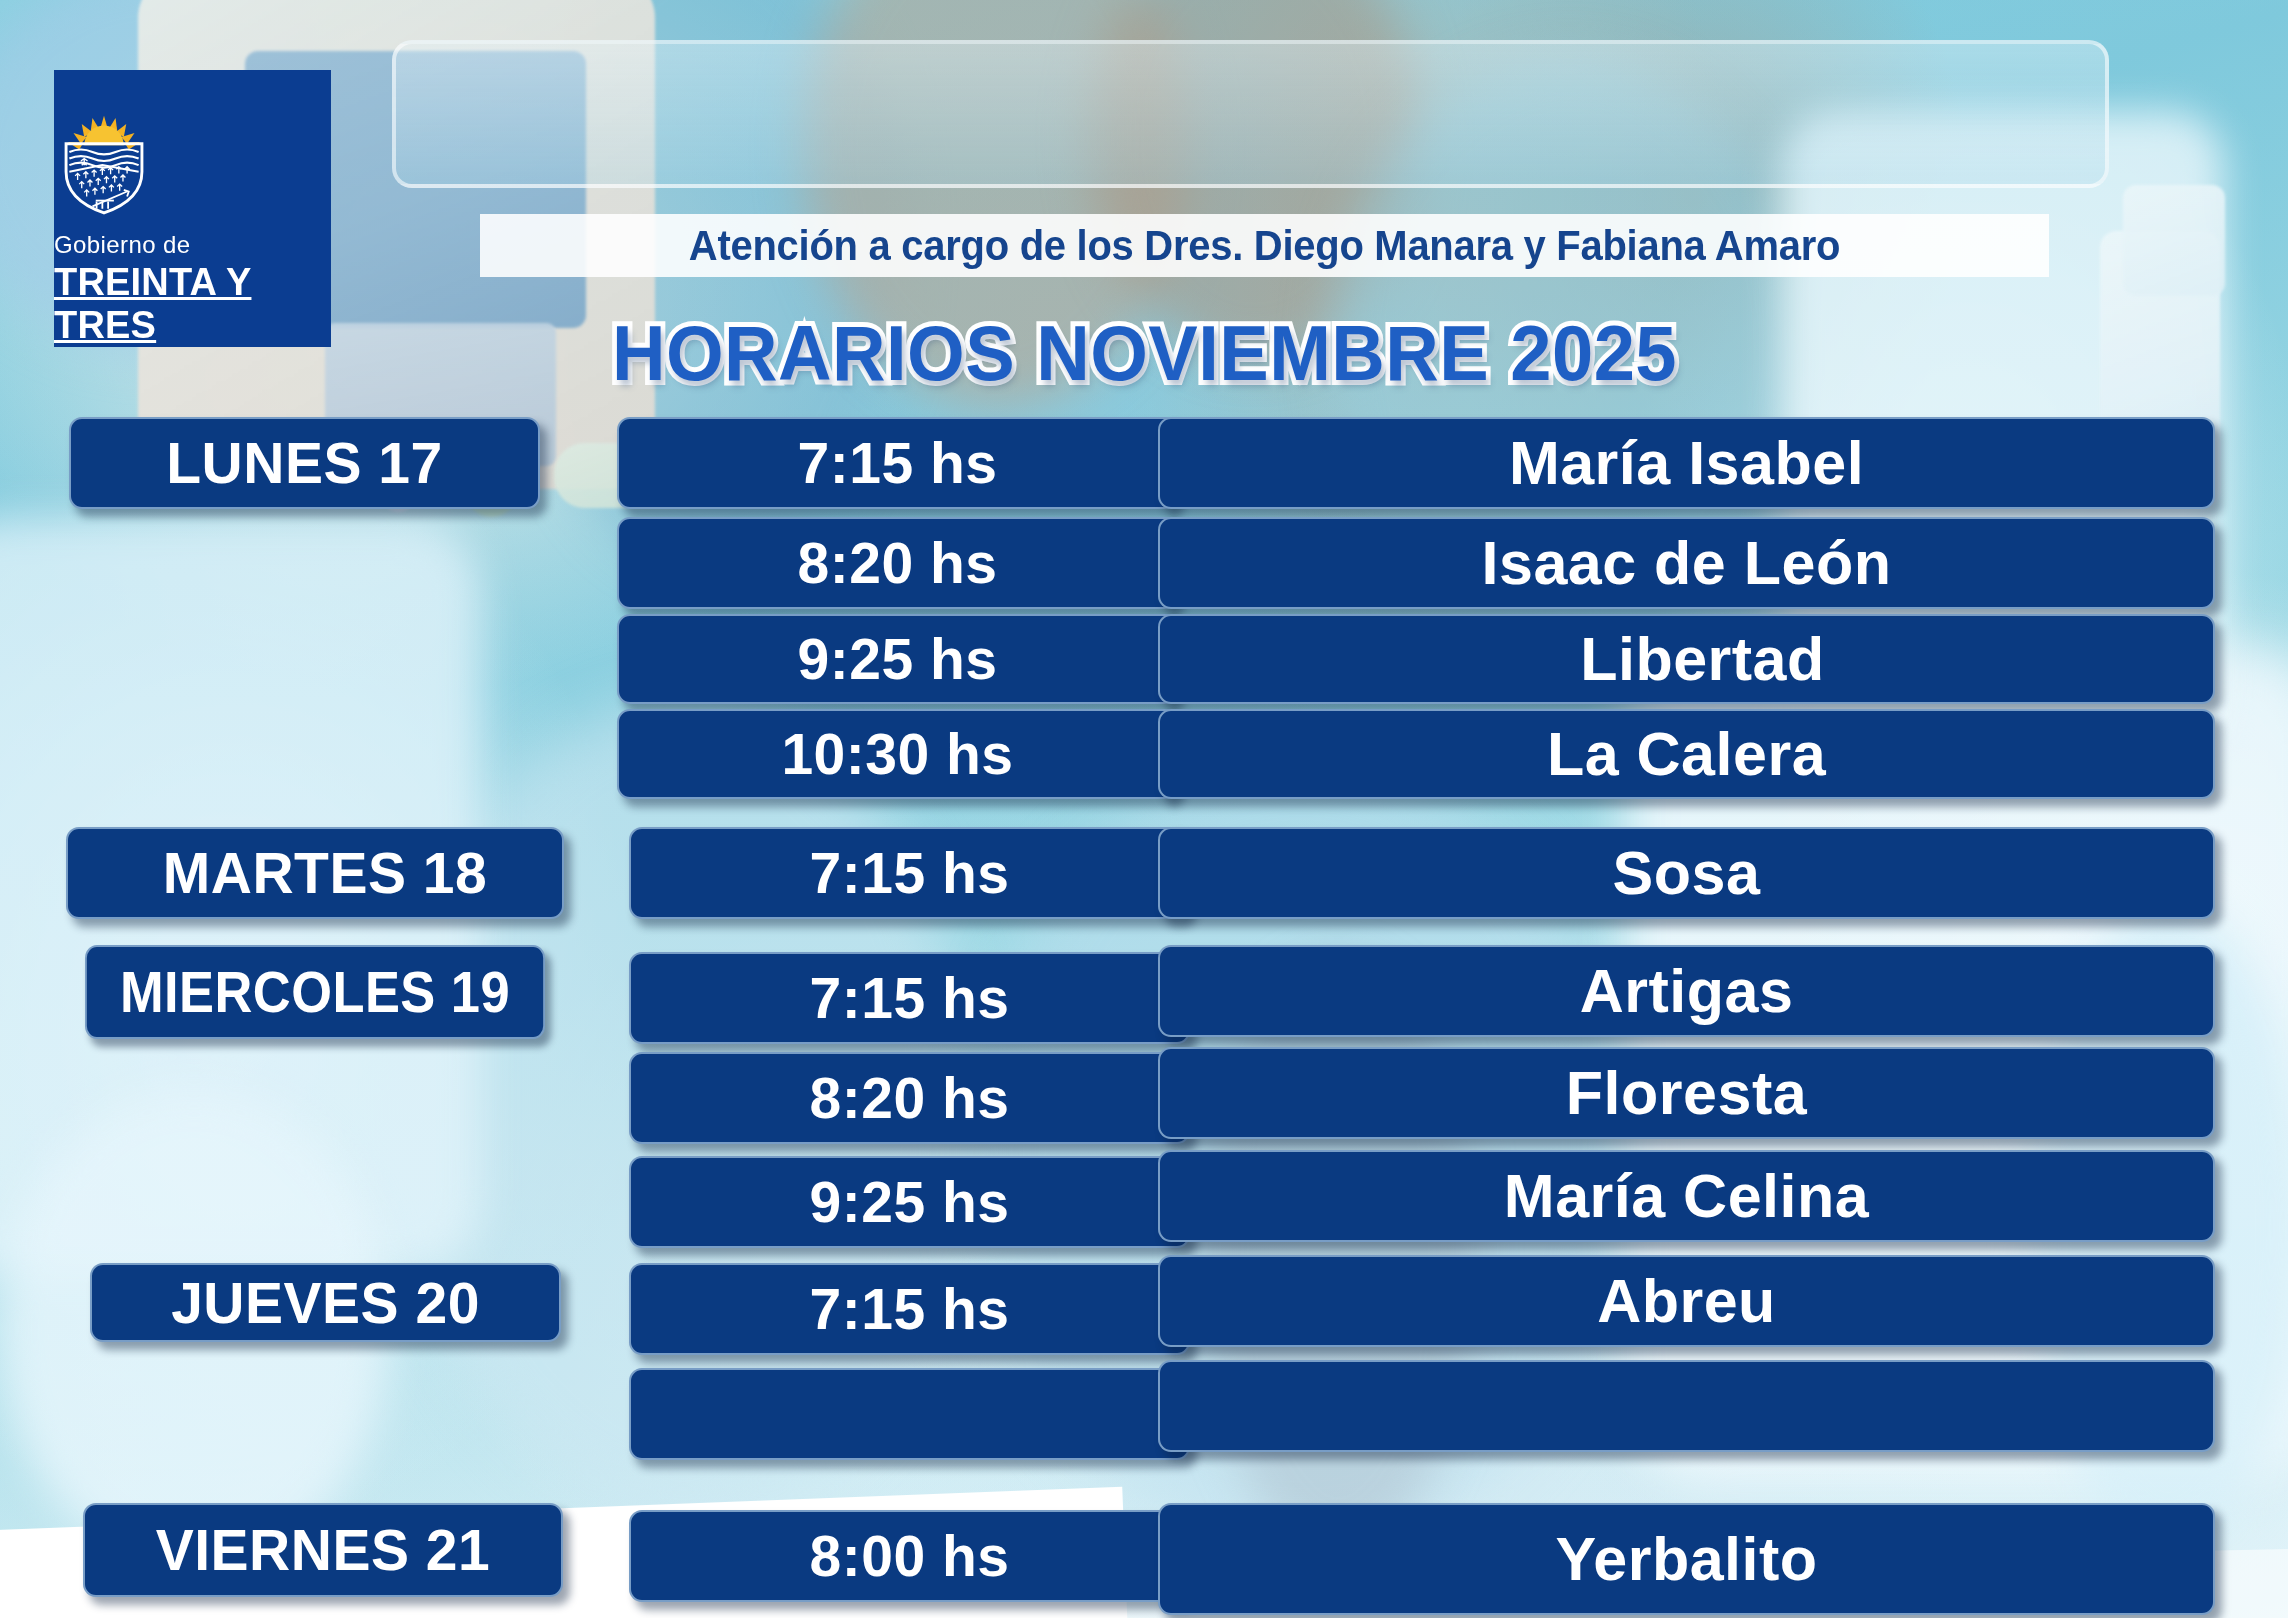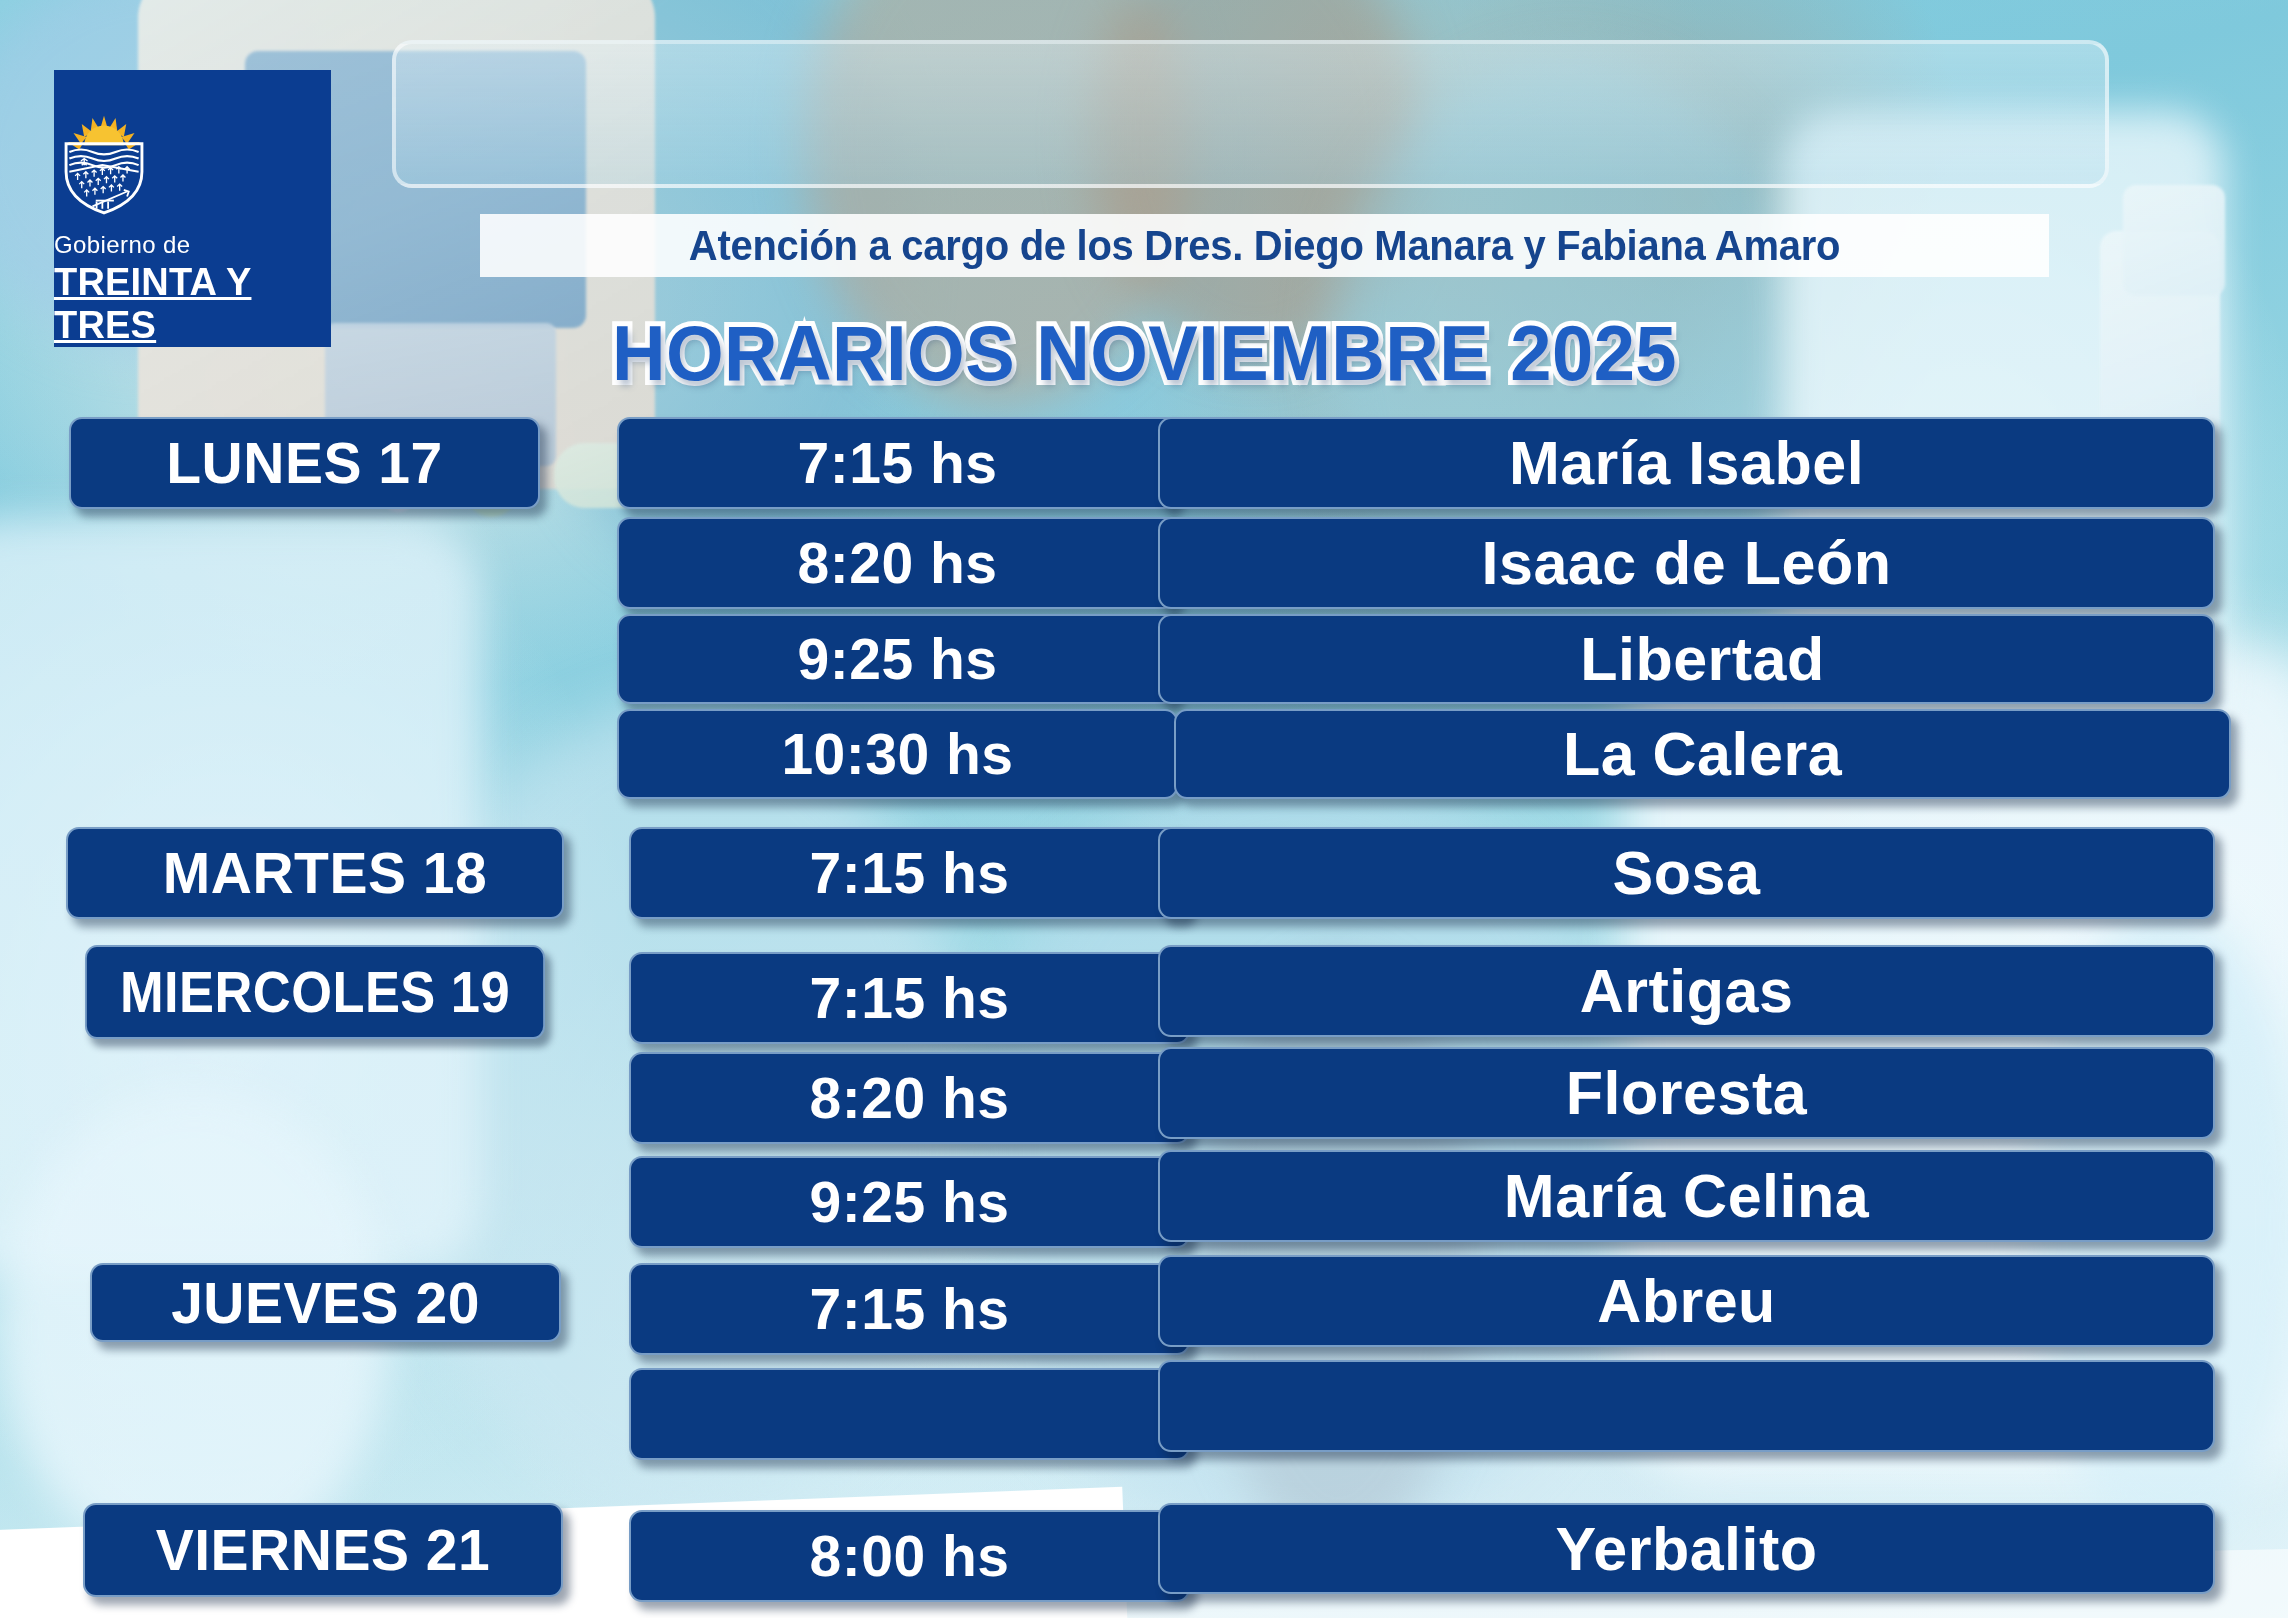--- a/index.html
+++ b/index.html
@@ -260,21 +260,21 @@
       </div>
       <div class="box time" style="left: 617px; top: 614px; width: 561px; height: 90px;">
         <span>9:25 hs</span>
       </div>
       <div class="box place" style="left: 1158px; top: 614px; width: 1057px; height: 90px; padding-left: 32px;">
         <span>Libertad</span>
       </div>
       <div class="box time" style="left: 617px; top: 709px; width: 561px; height: 90px;">
         <span>10:30 hs</span>
       </div>
-      <div class="box place" style="left: 1158px; top: 709px; width: 1057px; height: 90px; margin-left: 16px;">
+      <div class="box place" style="left: 1158px; top: 709px; width: 1057px; height: 90px;">
         <span>La Calera</span>
       </div>
       <div class="box day" style="left: 66px; top: 827px; width: 498px; height: 92px; padding-left: 20px;">
         <span>MARTES 18</span>
       </div>
       <div class="box time" style="left: 629px; top: 827px; width: 561px; height: 92px;">
         <span>7:15 hs</span>
       </div>
       <div class="box place" style="left: 1158px; top: 827px; width: 1057px; height: 92px;">
         <span>Sosa</span>
@@ -314,19 +314,19 @@
       </div>
       <div class="box place" style="left: 1158px; top: 1360px; width: 1057px; height: 92px;">
         <span></span>
       </div>
       <div class="box day" style="left: 83px; top: 1503px; width: 480px; height: 94px;">
         <span>VIERNES 21</span>
       </div>
       <div class="box time" style="left: 629px; top: 1510px; width: 561px; height: 92px;">
         <span>8:00 hs</span>
       </div>
-      <div class="box place" style="left: 1158px; top: 1503px; width: 1057px; height: 91px;">
+      <div class="box place" style="left: 1158px; top: 1503px; width: 1057px; height: 112px;">
         <span>Yerbalito</span>
       </div>
     </div>
 
 </div>
 
 
 </body></html>

